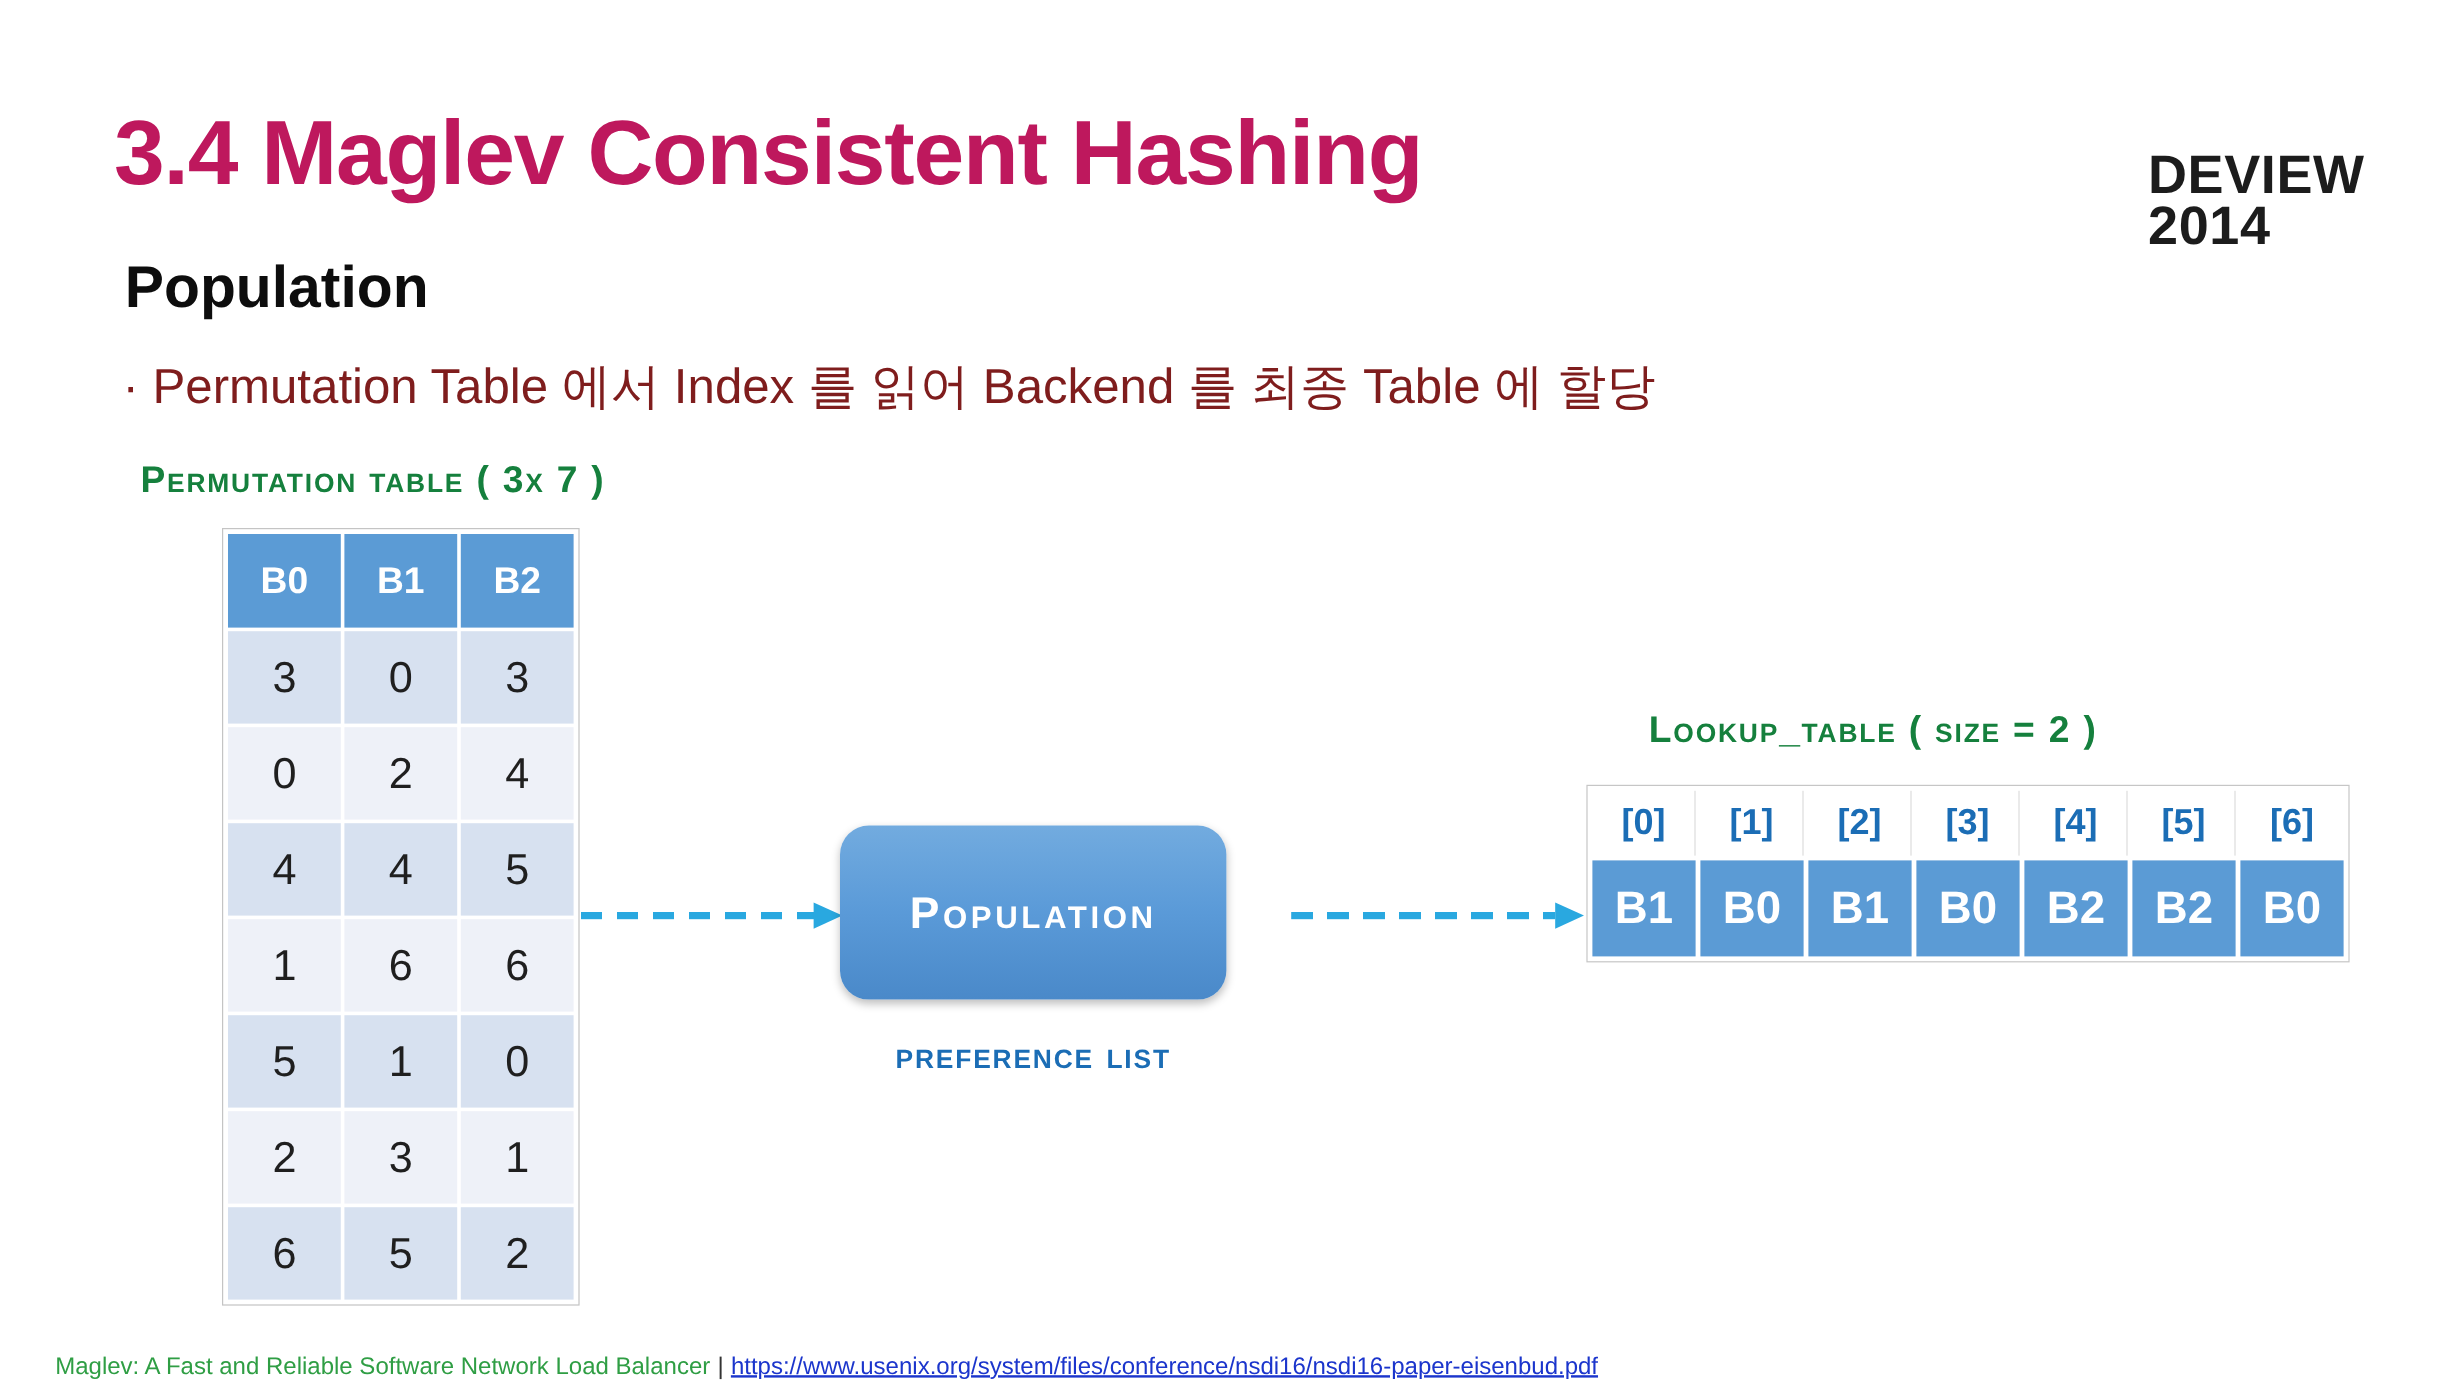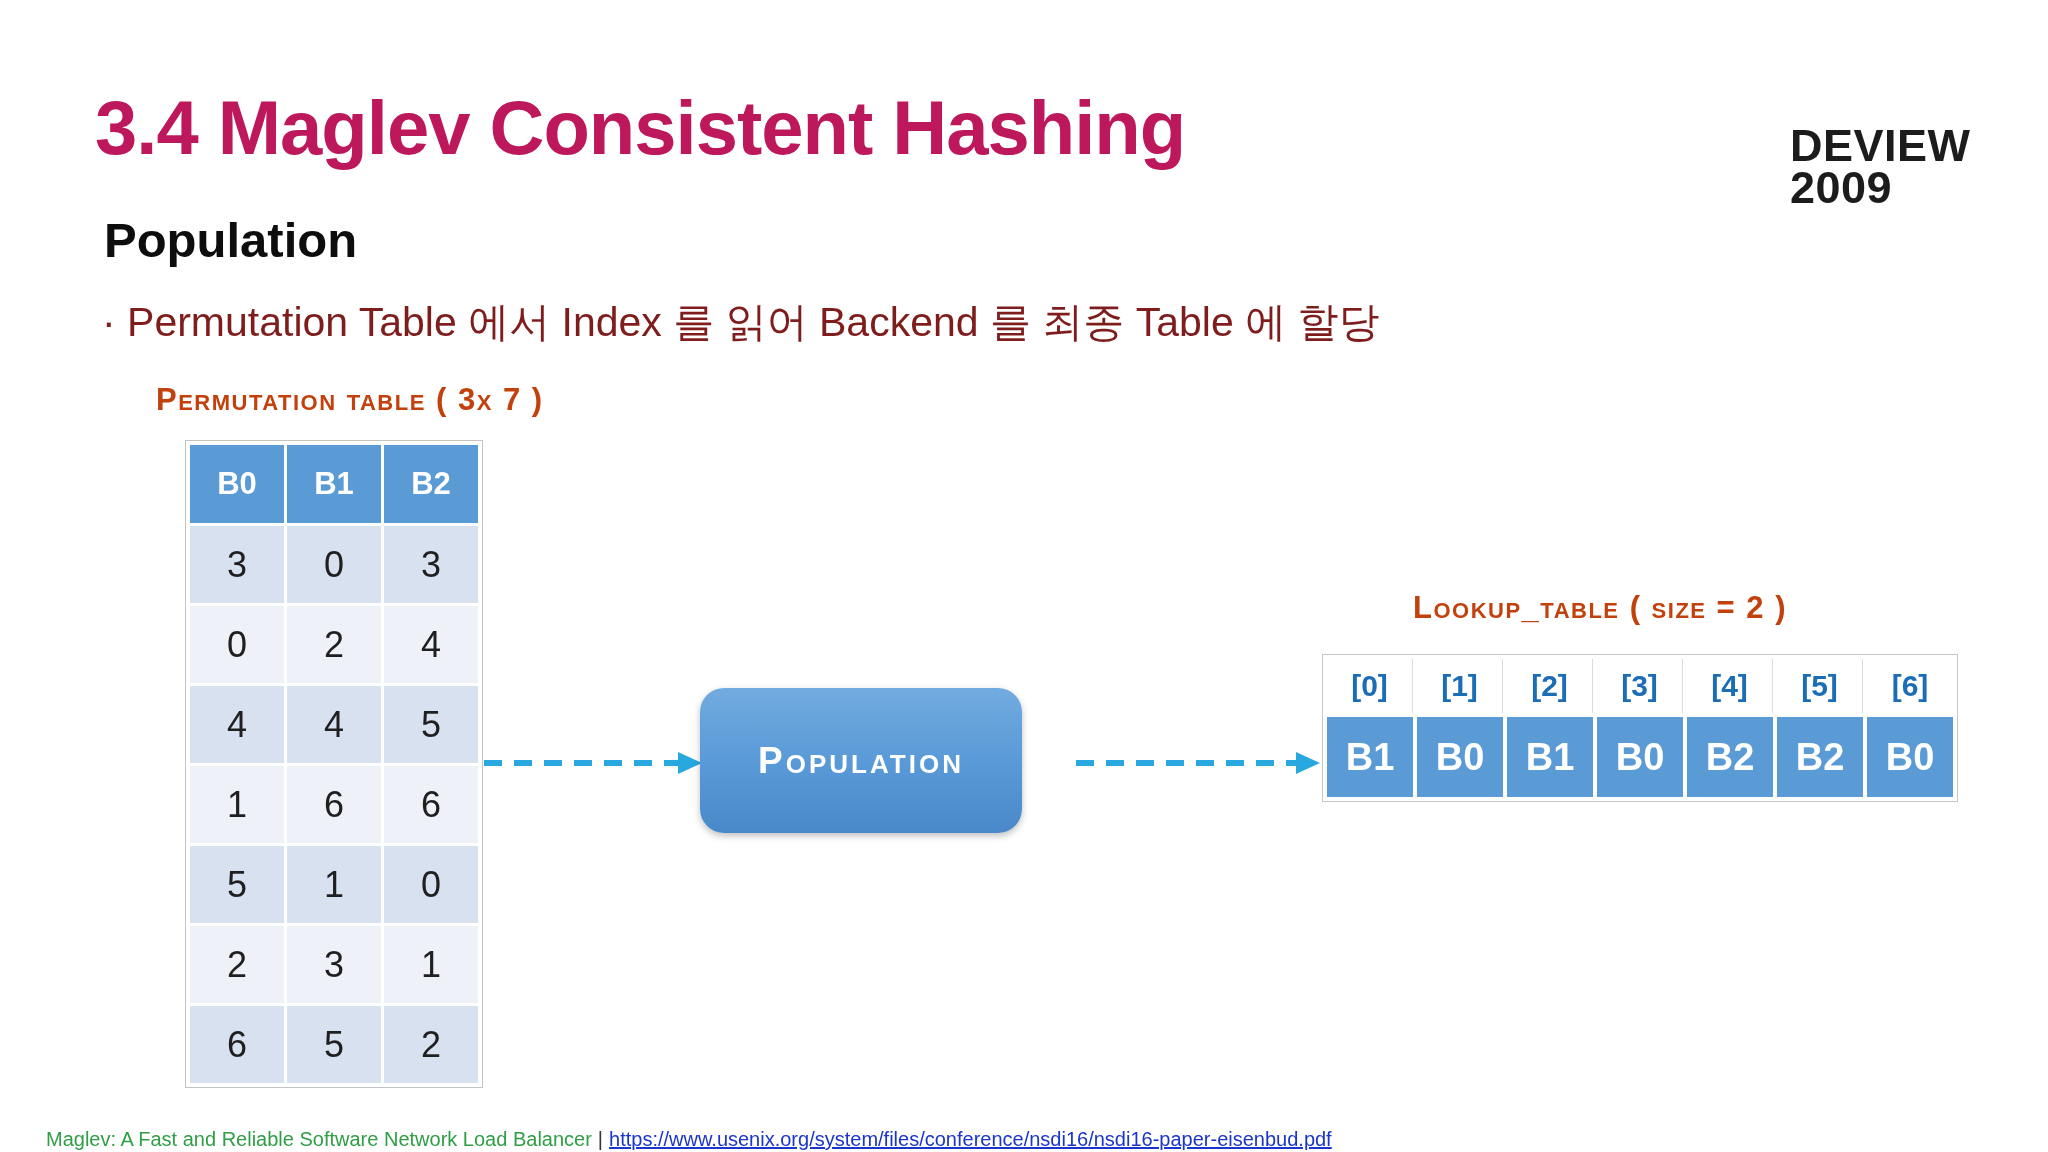--- a/index.html
+++ b/index.html
@@ -30,21 +30,21 @@
   .bullet-line {
     position:absolute; left:102px; top:295px;
     font-size:41px; font-weight:400; color:#7f1d1d; white-space:nowrap;
   }
 
   
   .blue-label {
     position:absolute;
     font-variant:small-caps;
     font-weight:bold; font-size:31px; letter-spacing:1.5px;
-    color:#c2410c; white-space:nowrap;margin-left:39px;
+    color:#15803d; white-space:nowrap;
   }
   .perm-label   { left:117px; top:382px; }
   .lookup-label { left:1374px; top:590px; }
 
   
   .perm-table {
     position:absolute; left:185px; top:440px;
     background:#ffffff; border:1px solid #c4c4c4; padding:4px;
   }
   .pt-row { display:flex; gap:3px; margin-bottom:3px; }
@@ -122,21 +122,21 @@
   .footer-citation  { color:#2f9e44; }
   .footer-separator { color:#333333; padding:0 6px; }
   .footer-link      { color:#1b35cc; text-decoration:underline; cursor:pointer; }
 </style>
 </head>
 <body>
 
 <div class="slide-title">3.4 Maglev Consistent Hashing</div>
 <div class="logo">
   <div>DEVIEW</div>
-  <div>2009</div>
+  <div>2014</div>
 </div>
 <div class="section-heading">Population</div>
 <div class="bullet-line">· Permutation Table 에서 Index 를 읽어 Backend 를 최종 Table 에 할당</div>
 
 <div class="blue-label perm-label">Permutation table ( 3x 7 )</div>
 <div class="perm-table">
   <div class="pt-row pt-head">
     <div class="pt-cell">B0</div>
     <div class="pt-cell">B1</div>
     <div class="pt-cell">B2</div>
@@ -180,20 +180,21 @@
 
 <div class="dash-line arrow-left-line"></div>
 <div class="arrow-head arrow-left-head"></div>
 <div class="dash-line arrow-right-line"></div>
 <div class="arrow-head arrow-right-head"></div>
 
 <div class="pop-box">
   <span class="pop-box-label">Population</span>
 </div>
 <div class="pop-caption">
+  <div>preference list</div>
 </div>
 
 <div class="blue-label lookup-label">Lookup_table ( size = 2 )</div>
 <div class="lookup-table">
   <div class="lt-row lt-index-row">
     <div class="lt-index-cell">[0]</div>
     <div class="lt-index-cell">[1]</div>
     <div class="lt-index-cell">[2]</div>
     <div class="lt-index-cell">[3]</div>
     <div class="lt-index-cell">[4]</div>

